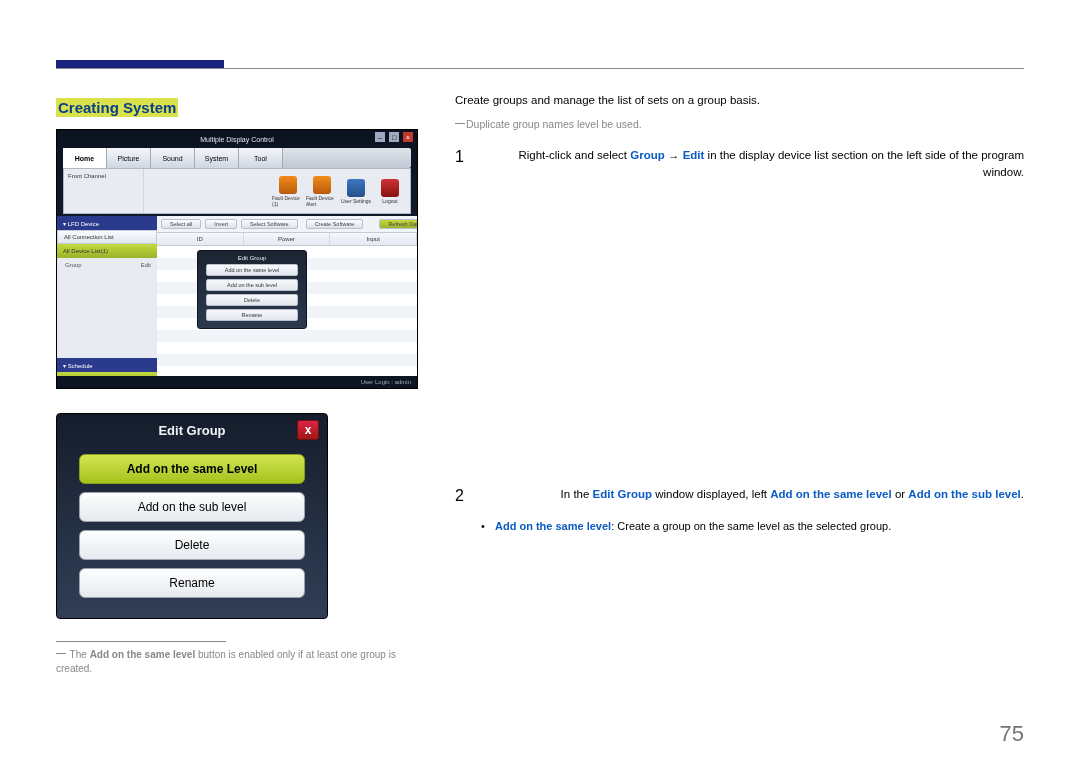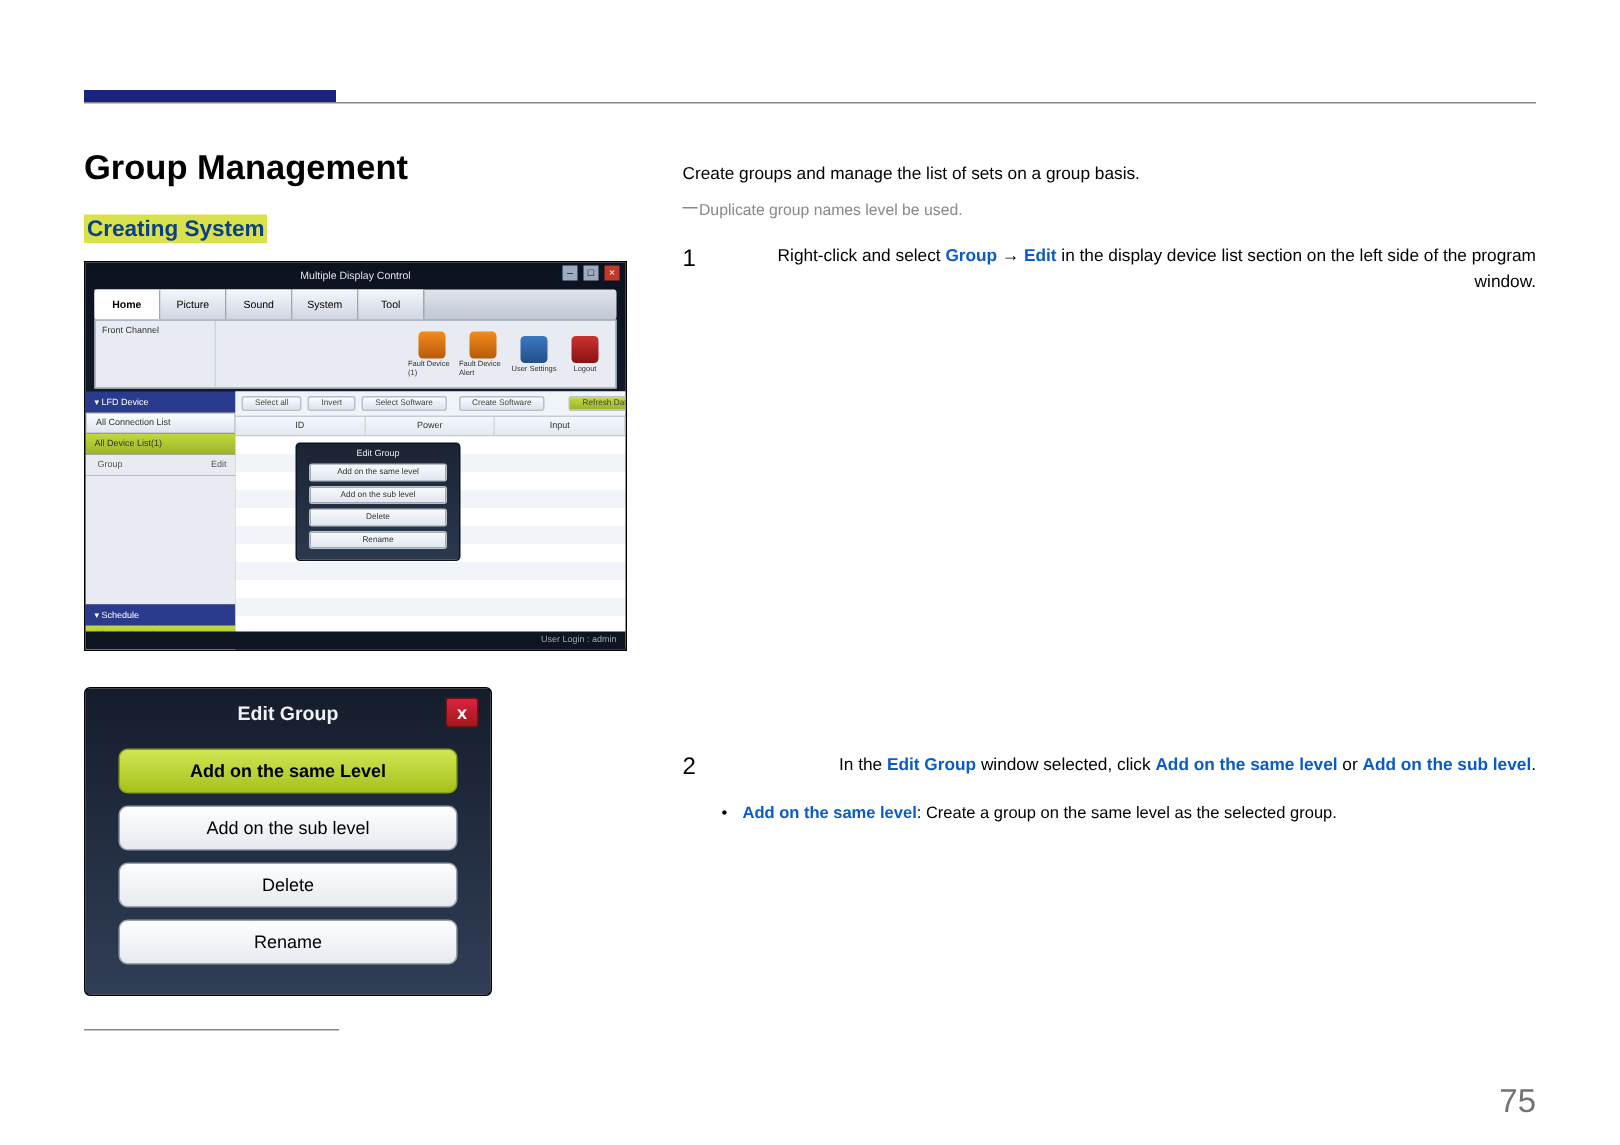--- a/index.html
+++ b/index.html
@@ -47,40 +47,39 @@
   .ss2-title { color: #f0f2f6; font-size: 13px; font-weight: bold; }
   .ss2-close { position: absolute; right: 8px; top: 6px; width: 22px; height: 20px; background: linear-gradient(#d24,#a01818); color: #fff; font-size: 12px; font-weight: bold; display: flex; align-items: center; justify-content: center; border-radius: 2px; border:1px solid #701010;}
   .ss2-btn { margin: 8px 22px; height: 30px; border-radius: 6px; border: 1px solid #9aa2ae; background: linear-gradient(#fdfefe,#e6eaef); display: flex; align-items: center; justify-content: center; font-size: 12px; color:#000;}
   .ss2-btn.green { background: linear-gradient(#d2e552,#a6c21e); font-weight: bold; border-color:#8aa019;}
   
   .footnote-rule { width: 170px; height: 1px; background: #888; margin-top: 22px; margin-bottom: 6px; }
   .footnote { font-size: 10px; color: #888; line-height: 1.4; }
   .footnote b { color: #888; font-weight: bold; }
   .dash { display:inline-block; width:10px; height:1px; background:#888; vertical-align:middle; margin-right:1px; position:relative; top:-2px;}
   
-  .right-col { position: absolute; top: 108px; left: 455px; right: 56px; font-size: 11.5px; color: #000; line-height: 1.5; }
+  .right-col { position: absolute; top: 92px; left: 455px; right: 56px; font-size: 11.5px; color: #000; line-height: 1.5; }
   .step { display: flex; margin-top: 12px; }
   .step-num { flex: 0 0 26px; font-size: 16px; color: #000; }
   .step-body { flex: 1; padding-top: 2px; text-align: right; }
   .bl { color: #0a5cc4; font-weight: bold; }
   .bullet-row { display: flex; margin-top: 10px; margin-left: 26px; font-size: 11px; }
   .bullet { flex: 0 0 14px; }
   .note-gray { font-size: 10.5px; color: #888; margin-top: 8px; }
   
   .page-num { position: absolute; bottom: 16px; right: 56px; font-size: 22px; color: #737373; }
 </style>
 </head>
 <body>
 
 <div class="page">
   <div class="accent-bar"></div>
   <div class="top-rule"></div>
 
   <div class="left-col">
-    <div class="section-title">Group Management</div>
     <div class="sub-title">Creating System</div>
 
     
     <div class="screenshot1">
       <div class="ss1-title">Multiple Display Control</div>
       <div class="ss1-winbtns">
         <div class="ss1-winbtn">–</div>
         <div class="ss1-winbtn">□</div>
         <div class="ss1-winbtn red">×</div>
       </div>
@@ -160,41 +159,45 @@
         <div class="ss2-title">Edit Group</div>
         <div class="ss2-close">x</div>
       </div>
       <div class="ss2-btn green">Add on the same Level</div>
       <div class="ss2-btn">Add on the sub level</div>
       <div class="ss2-btn">Delete</div>
       <div class="ss2-btn">Rename</div>
     </div>
 
     <div class="footnote-rule"></div>
+    <div class="footnote">
+      <span class="dash"></span>
+      <span>The </span><b>Add on the same level</b><span> button is enabled only if at least one group is created.</span>
+    </div>
   </div>
 
   <div class="right-col">
     <div>Create groups and manage the list of sets on a group basis.</div>
     <div class="note-gray">
       <span class="dash"></span><span>Duplicate group names level be used.</span>
     </div>
 
     <div class="step">
       <div class="step-num">1</div>
       <div class="step-body">
         <span>Right-click and select </span><span class="bl">Group</span><span> → </span><span class="bl">Edit</span><span> in the display device list section on the left side of the program window.</span>
       </div>
     </div>
 
     <div style="height:290px"></div>
 
     <div class="step">
       <div class="step-num">2</div>
       <div class="step-body">
-        <span>In the </span><span class="bl">Edit Group</span><span> window selected, click </span><span class="bl">Add on the same level</span><span> or </span><span class="bl">Add on the sub level</span><span>.</span>
+        <span>In the </span><span class="bl">Edit Group</span><span> window displayed, left </span><span class="bl">Add on the same level</span><span> or </span><span class="bl">Add on the sub level</span><span>.</span>
       </div>
     </div>
 
     <div class="bullet-row">
       <div class="bullet">•</div>
       <div>
         <span class="bl">Add on the same level</span><span>: Create a group on the same level as the selected group.</span>
       </div>
     </div>
   </div>

